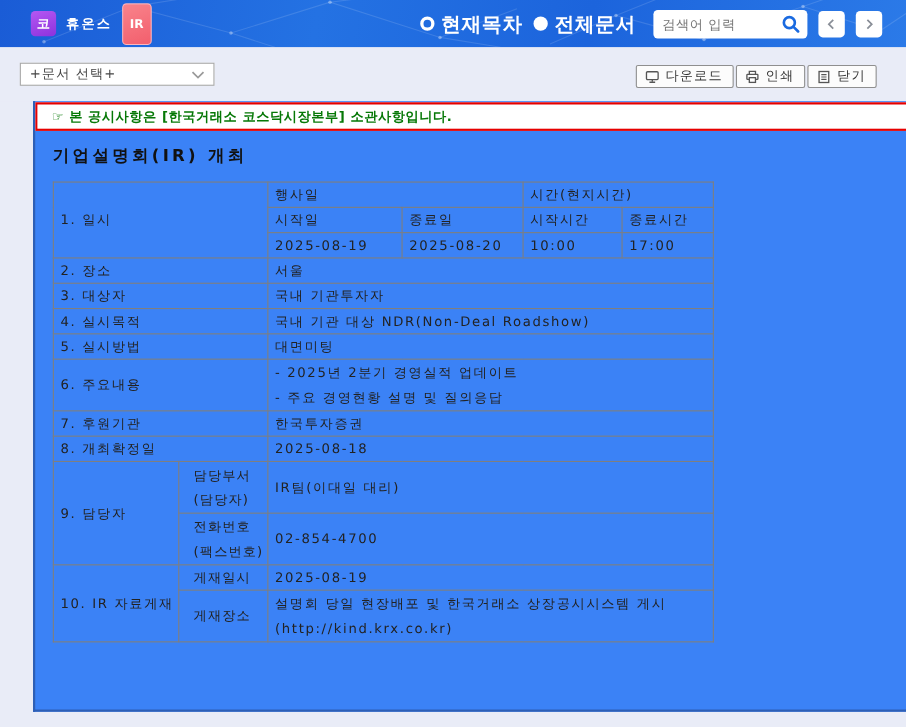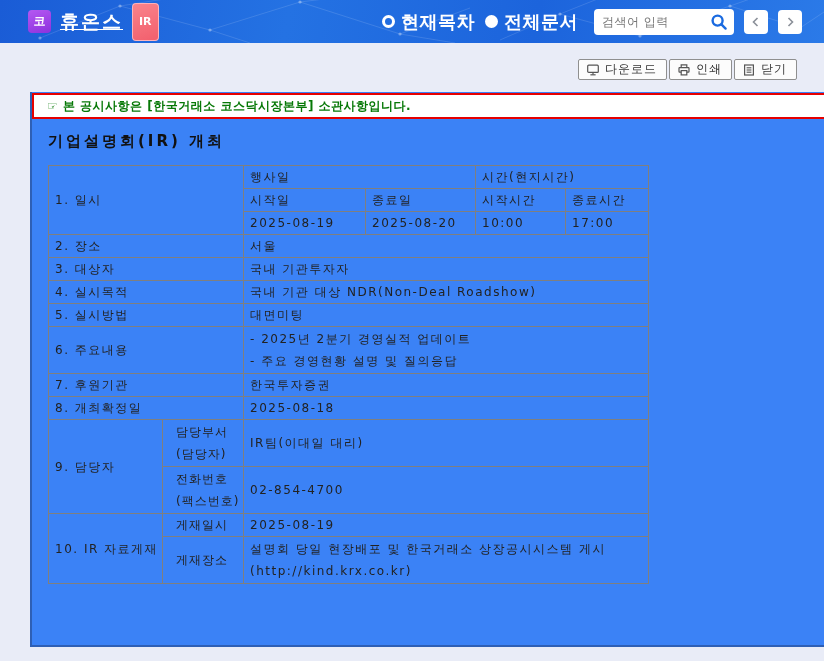--- a/index.html
+++ b/index.html
@@ -9,21 +9,21 @@
   
   .header { position:absolute; left:0; top:0; width:824px; height:43px;
             background:linear-gradient(100deg,#1a5cd6 0%,#2472e3 35%,#1c64dc 65%,#2b7ae8 100%);
             display:flex; align-items:center; justify-content:space-between;
             padding:0 22px 0 28px; }
   .hdr-pattern { position:absolute; left:0; top:0; width:824px; height:43px; pointer-events:none; }
   .hdr-left { display:flex; align-items:center; gap:9px; position:relative; z-index:2; }
   .badge-kosdaq { width:23px; height:23px; border-radius:4px; color:#fff; font-size:12px; font-weight:bold;
             display:flex; align-items:center; justify-content:center;
             background:linear-gradient(160deg,#b558f2,#8c32dd); }
-  .company { color:#fff; font-size:19px; font-weight:bold; letter-spacing:2px;text-decoration:underline; }
+  .company { color:#fff; font-size:12px; font-weight:bold; letter-spacing:2px; }
   .badge-ir { height:38px; padding:0 6px; border-radius:4px; color:#fff; font-size:11px; font-weight:bold;
             display:flex; align-items:center; justify-content:center;
             background:linear-gradient(160deg,#f9838b,#f25f6d); border:1px solid rgba(255,190,195,.85); }
   .hdr-right { display:flex; align-items:center; gap:10px; position:relative; z-index:2; }
   .radio-group { display:flex; align-items:center; gap:6px; cursor:pointer; }
   .radio-dot { width:13px; height:13px; border-radius:50%; }
   .radio-on  { border:3.5px solid #fff; background:transparent; }
   .radio-off { background:#fff; }
   .radio-label { color:#fff; font-size:18px; font-weight:bold; letter-spacing:.5px; }
   .search-box { display:flex; align-items:center; width:140px; height:26px; background:#fff;
@@ -116,20 +116,26 @@
     </button>
     <button class="nav-btn">
       <svg width="12" height="12" viewBox="0 0 12 12">
         <polyline points="4.5,2 8.5,6 4.5,10" fill="none" stroke="#8a8f98" stroke-width="1.6"></polyline>
       </svg>
     </button>
   </div>
 </div>
 
 <div class="toolbar">
+  <div class="doc-select">
+    <span>+문서 선택+</span>
+    <svg width="14" height="10" viewBox="0 0 14 10">
+      <polyline points="2,2.5 7,7.5 12,2.5" fill="none" stroke="#9a9a9a" stroke-width="1.6"></polyline>
+    </svg>
+  </div>
   <div class="tb-btns">
     <button class="tb-btn">
       <svg width="14" height="14" viewBox="0 0 14 14">
         <rect x="1.7" y="2.2" width="10.6" height="7.2" rx="1" fill="none" stroke="#555" stroke-width="1.2"></rect>
         <line x1="7" y1="9.4" x2="7" y2="11.4" stroke="#555" stroke-width="1.2"></line>
         <line x1="4.4" y1="11.8" x2="9.6" y2="11.8" stroke="#555" stroke-width="1.2"></line>
       </svg>
       <span>다운로드</span>
     </button>
     <button class="tb-btn">

